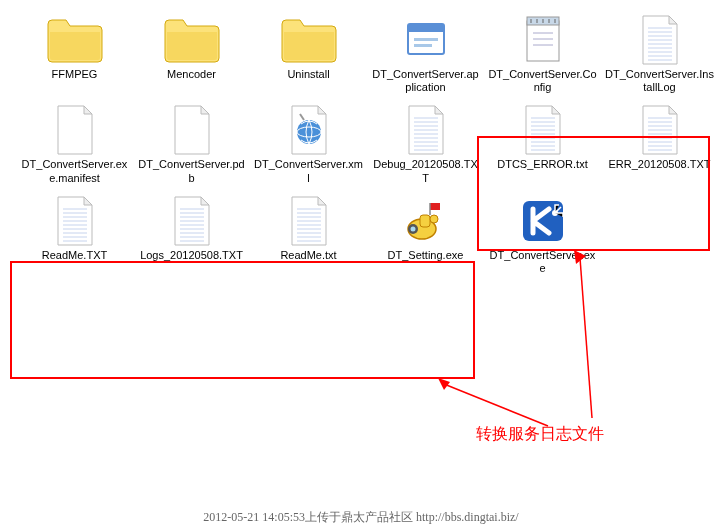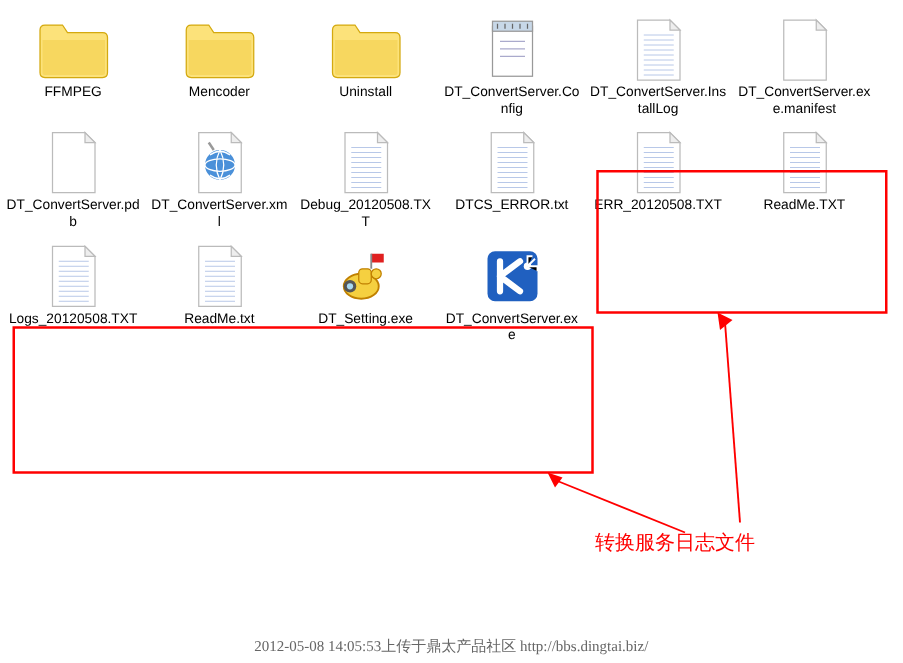--- a/index.html
+++ b/index.html
@@ -9,21 +9,21 @@
     background: #fff;
     width: 722px;
     height: 530px;
     position: relative;
     overflow: hidden;
   }
   .grid {
     display: grid;
     grid-template-columns: repeat(6, 117px);
     gap: 0;
-    padding: 8px 4px 0 0;
+    padding: 8px 4px 0 16px;
   }
   .item {
     display: flex;
     flex-direction: column;
     align-items: center;
     padding: 6px 4px 4px 4px;
     cursor: pointer;
   }
   .icon-wrap {
     width: 64px;
@@ -87,20 +87,31 @@
       <div class="label">Mencoder</div>
     </div>
     <div class="item">
       <div class="icon-wrap">
         <svg width="58" height="48" viewBox="0 0 58 48">
           <path d="M2 10 L2 42 Q2 46 6 46 L52 46 Q56 46 56 42 L56 14 Q56 10 52 10 L24 10 L20 4 L6 4 Q2 4 2 8 Z" fill="#fce27a" stroke="#d4a90f" stroke-width="1"></path>
           <path d="M4 16 L54 16 L54 42 Q54 44 52 44 L6 44 Q4 44 4 42 Z" fill="#f7d75f"></path>
         </svg>
       </div>
       <div class="label">Uninstall</div>
+    </div>
+    <div class="item">
+      <div class="icon-wrap">
+        <svg width="44" height="44" viewBox="0 0 44 44">
+          <rect x="4" y="6" width="36" height="30" rx="2" fill="#fff" stroke="#5a8fd6" stroke-width="2"></rect>
+          <rect x="4" y="6" width="36" height="8" fill="#5a8fd6"></rect>
+          <rect x="10" y="20" width="24" height="3" fill="#a8c8e8"></rect>
+          <rect x="10" y="26" width="18" height="3" fill="#a8c8e8"></rect>
+        </svg>
+      </div>
+      <div class="label">DT_ConvertServer.application</div>
     </div>
     <div class="item">
       <div class="icon-wrap">
         <svg width="44" height="50" viewBox="0 0 44 50">
           <rect x="6" y="6" width="32" height="40" fill="#fff" stroke="#999"></rect>
           <rect x="6" y="2" width="32" height="8" fill="#c8d8e8" stroke="#999"></rect>
           <line x1="10" y1="4" x2="10" y2="8" stroke="#666"></line>
           <line x1="16" y1="4" x2="16" y2="8" stroke="#666"></line>
           <line x1="22" y1="4" x2="22" y2="8" stroke="#666"></line>
           <line x1="28" y1="4" x2="28" y2="8" stroke="#666"></line>
@@ -304,13 +315,13 @@
   <line x1="110" y1="48" x2="6" y2="6" stroke="#ff0000" stroke-width="1.5"></line>
   <polygon points="0,0 12,4 6,12" fill="#ff0000"></polygon>
 </svg>
 <svg style="position:absolute; left:572px; top:250px;" width="40" height="170">
   <line x1="20" y1="168" x2="8" y2="8" stroke="#ff0000" stroke-width="1.5"></line>
   <polygon points="2,0 14,6 4,14" fill="#ff0000"></polygon>
 </svg>
 
 <div class="anno-text" style="left:476px; top:424px;">转换服务日志文件</div>
 
-<div class="footer">2012-05-08 14:05:53上传于鼎太产品社区 http://bbs.dingtai.biz/</div>
+<div class="footer">2012-05-21 14:05:53上传于鼎太产品社区 http://bbs.dingtai.biz/</div>
 
 </body></html>

